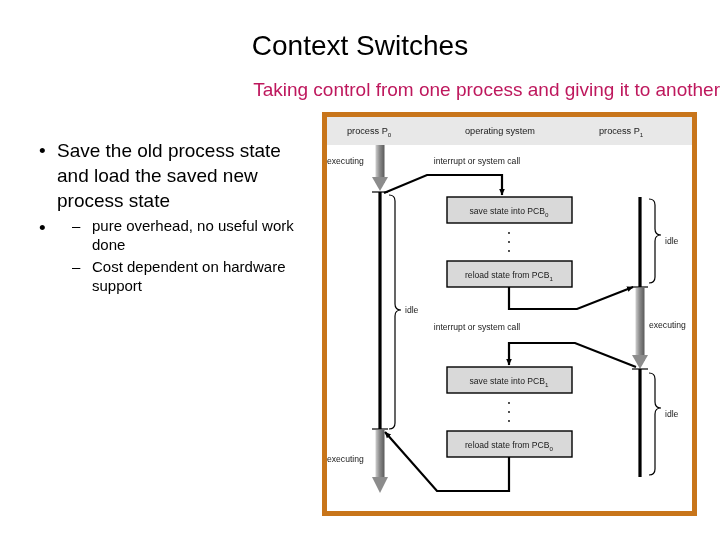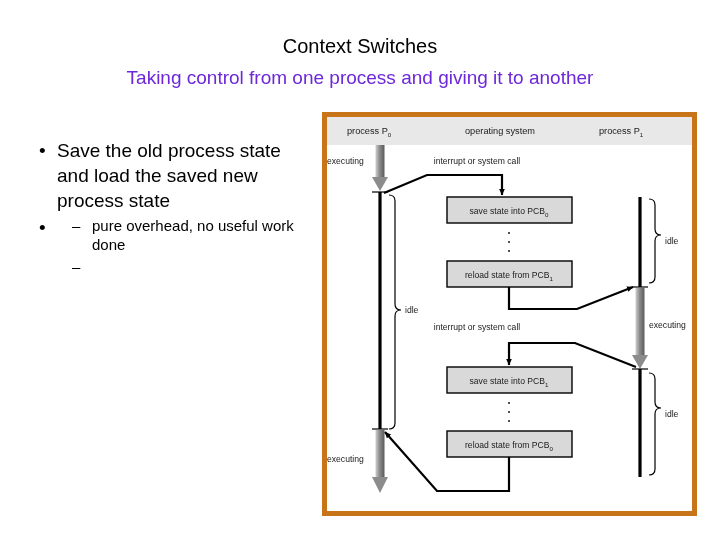--- a/index.html
+++ b/index.html
@@ -16,34 +16,34 @@
     color: #000000;
   }
 
   
   #slide-title {
     position: absolute;
     left: 0;
     top: 30px;
     width: 720px;
     text-align: center;
-    font-size: 20px;
+    font-size: 28px;
     line-height: 32px;
     letter-spacing: 0px;
     color: #000;
   }
   #slide-subtitle {
     position: absolute;
     left: 0;
-    top: 66px;
+    top: 78px;
     width: 720px;
-    text-align: center;
+    text-align: right;
     font-size: 19px;
     line-height: 23px;
-    color: #6d28d9;
+    color: #be185d;
   }
 
   
   #bullets {
     position: absolute;
     left: 30px;
     top: 138px;
     width: 280px;
   }
   .bullet-l1 {
@@ -132,20 +132,21 @@
     <span class="mark">•</span>
   </div>
 
   <div class="bullet-l2">
     <span class="mark">–</span>
     <span>pure overhead, no useful work done</span>
   </div>
 
   <div class="bullet-l2">
     <span class="mark">–</span>
+    <span>Cost dependent on hardware support</span>
   </div>
 
 </div>
 
 <div id="diagram">
   <svg id="diagram-svg" viewBox="0 0 365 394" preserveAspectRatio="none">
 
     <defs>
 
       <linearGradient id="gradExec" x1="0" y1="0" x2="1" y2="0">

